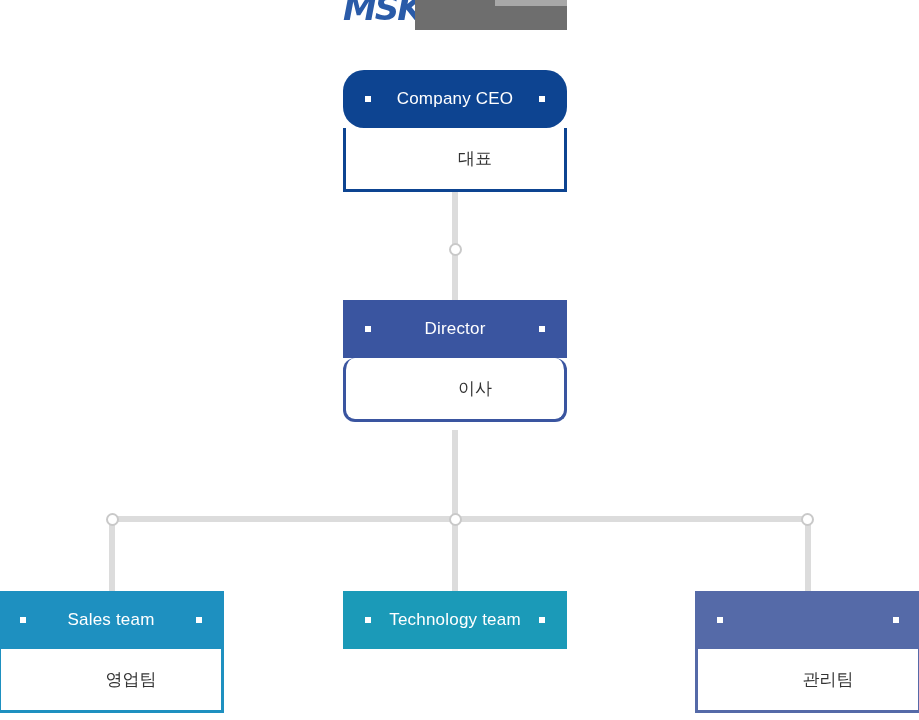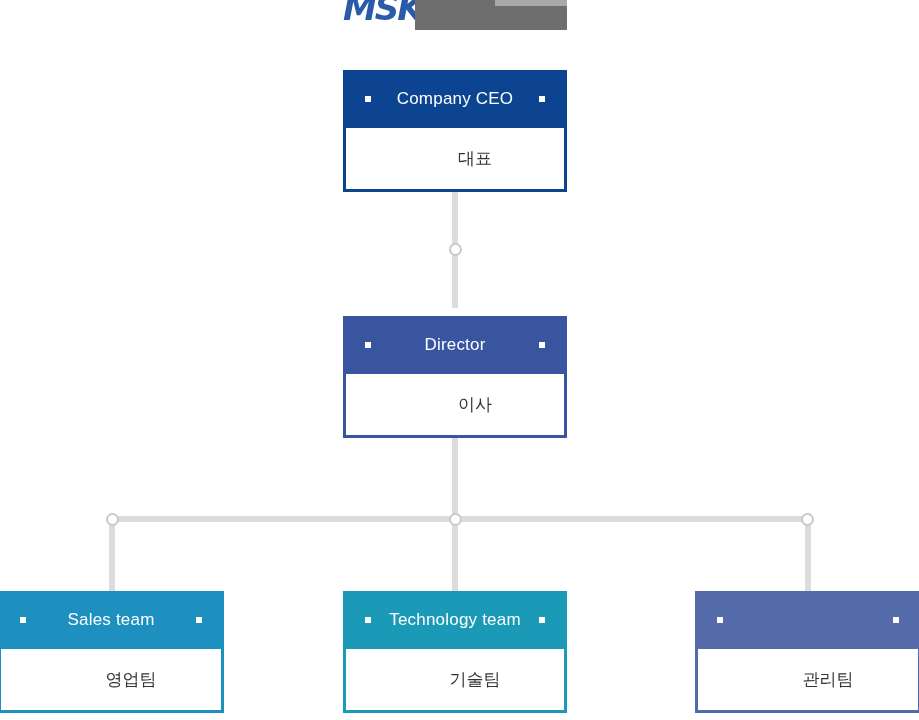--- a/index.html
+++ b/index.html
@@ -117,21 +117,21 @@
   }
   .org-body-label {
     color: #333333;
     font-size: 17px;
     font-weight: 400;
     white-space: nowrap;
   }
 
   
   #box-ceo        { left: 343px; top: 70px;  width: 224px; }
-  #box-director   { left: 343px; top: 316px; width: 224px; }
+  #box-director   { left: 343px; top: 300px; width: 224px; }
   #box-sales      { left: -2px;  top: 591px; width: 226px; }
   #box-technology { left: 343px; top: 591px; width: 224px; }
   #box-maintenance{ left: 695px; top: 591px; width: 226px; }
 </style>
 </head>
 <body>
 
 <div id="logo-banner">
   <div id="logo-mark">MSK</div>
   <div id="logo-bar">
@@ -148,37 +148,37 @@
 
 <div class="conn-v" style="left:109px; top:519px; height:72px;"></div>
 <div class="conn-v" style="left:452px; top:519px; height:72px;"></div>
 <div class="conn-v" style="left:805px; top:519px; height:72px;"></div>
 
 <div class="node" style="left:106px; top:513px;"></div>
 <div class="node" style="left:449px; top:513px;"></div>
 <div class="node" style="left:801px; top:513px;"></div>
 
 <div class="org-box" id="box-ceo">
-  <div class="org-head" style="background:#0d4491;">
+  <div class="org-head" style="background:#0d4491;border-radius:21px;">
     <span class="bullet left"></span>
     <span class="org-head-label">Company CEO</span>
     <span class="bullet right"></span>
   </div>
   <div class="org-body" style="border-color:#0d4491;">
     <span class="org-body-label">대표</span>
   </div>
 </div>
 
 <div class="org-box" id="box-director">
   <div class="org-head" style="background:#3a55a0;">
     <span class="bullet left"></span>
     <span class="org-head-label">Director</span>
     <span class="bullet right"></span>
   </div>
-  <div class="org-body" style="border-color:#3a55a0;">
+  <div class="org-body" style="border-color:#3a55a0;border-radius:12px;">
     <span class="org-body-label">이사</span>
   </div>
 </div>
 
 <div class="org-box" id="box-sales">
   <div class="org-head" style="background:#1e90c0;">
     <span class="bullet left"></span>
     <span class="org-head-label">Sales team</span>
     <span class="bullet right"></span>
   </div>
@@ -186,23 +186,20 @@
     <span class="org-body-label">영업팀</span>
   </div>
 </div>
 
 <div class="org-box" id="box-technology">
   <div class="org-head" style="background:#1b9ab8;">
     <span class="bullet left"></span>
     <span class="org-head-label">Technology team</span>
     <span class="bullet right"></span>
   </div>
-  <div class="org-body" style="border-color:#1b9ab8;">
-    <span class="org-body-label">기술팀</span>
-  </div>
 </div>
 
 <div class="org-box" id="box-maintenance">
   <div class="org-head" style="background:#556aa8;">
     <span class="bullet left"></span>
     <span class="bullet right"></span>
   </div>
   <div class="org-body" style="border-color:#556aa8;">
     <span class="org-body-label">관리팀</span>
   </div>

